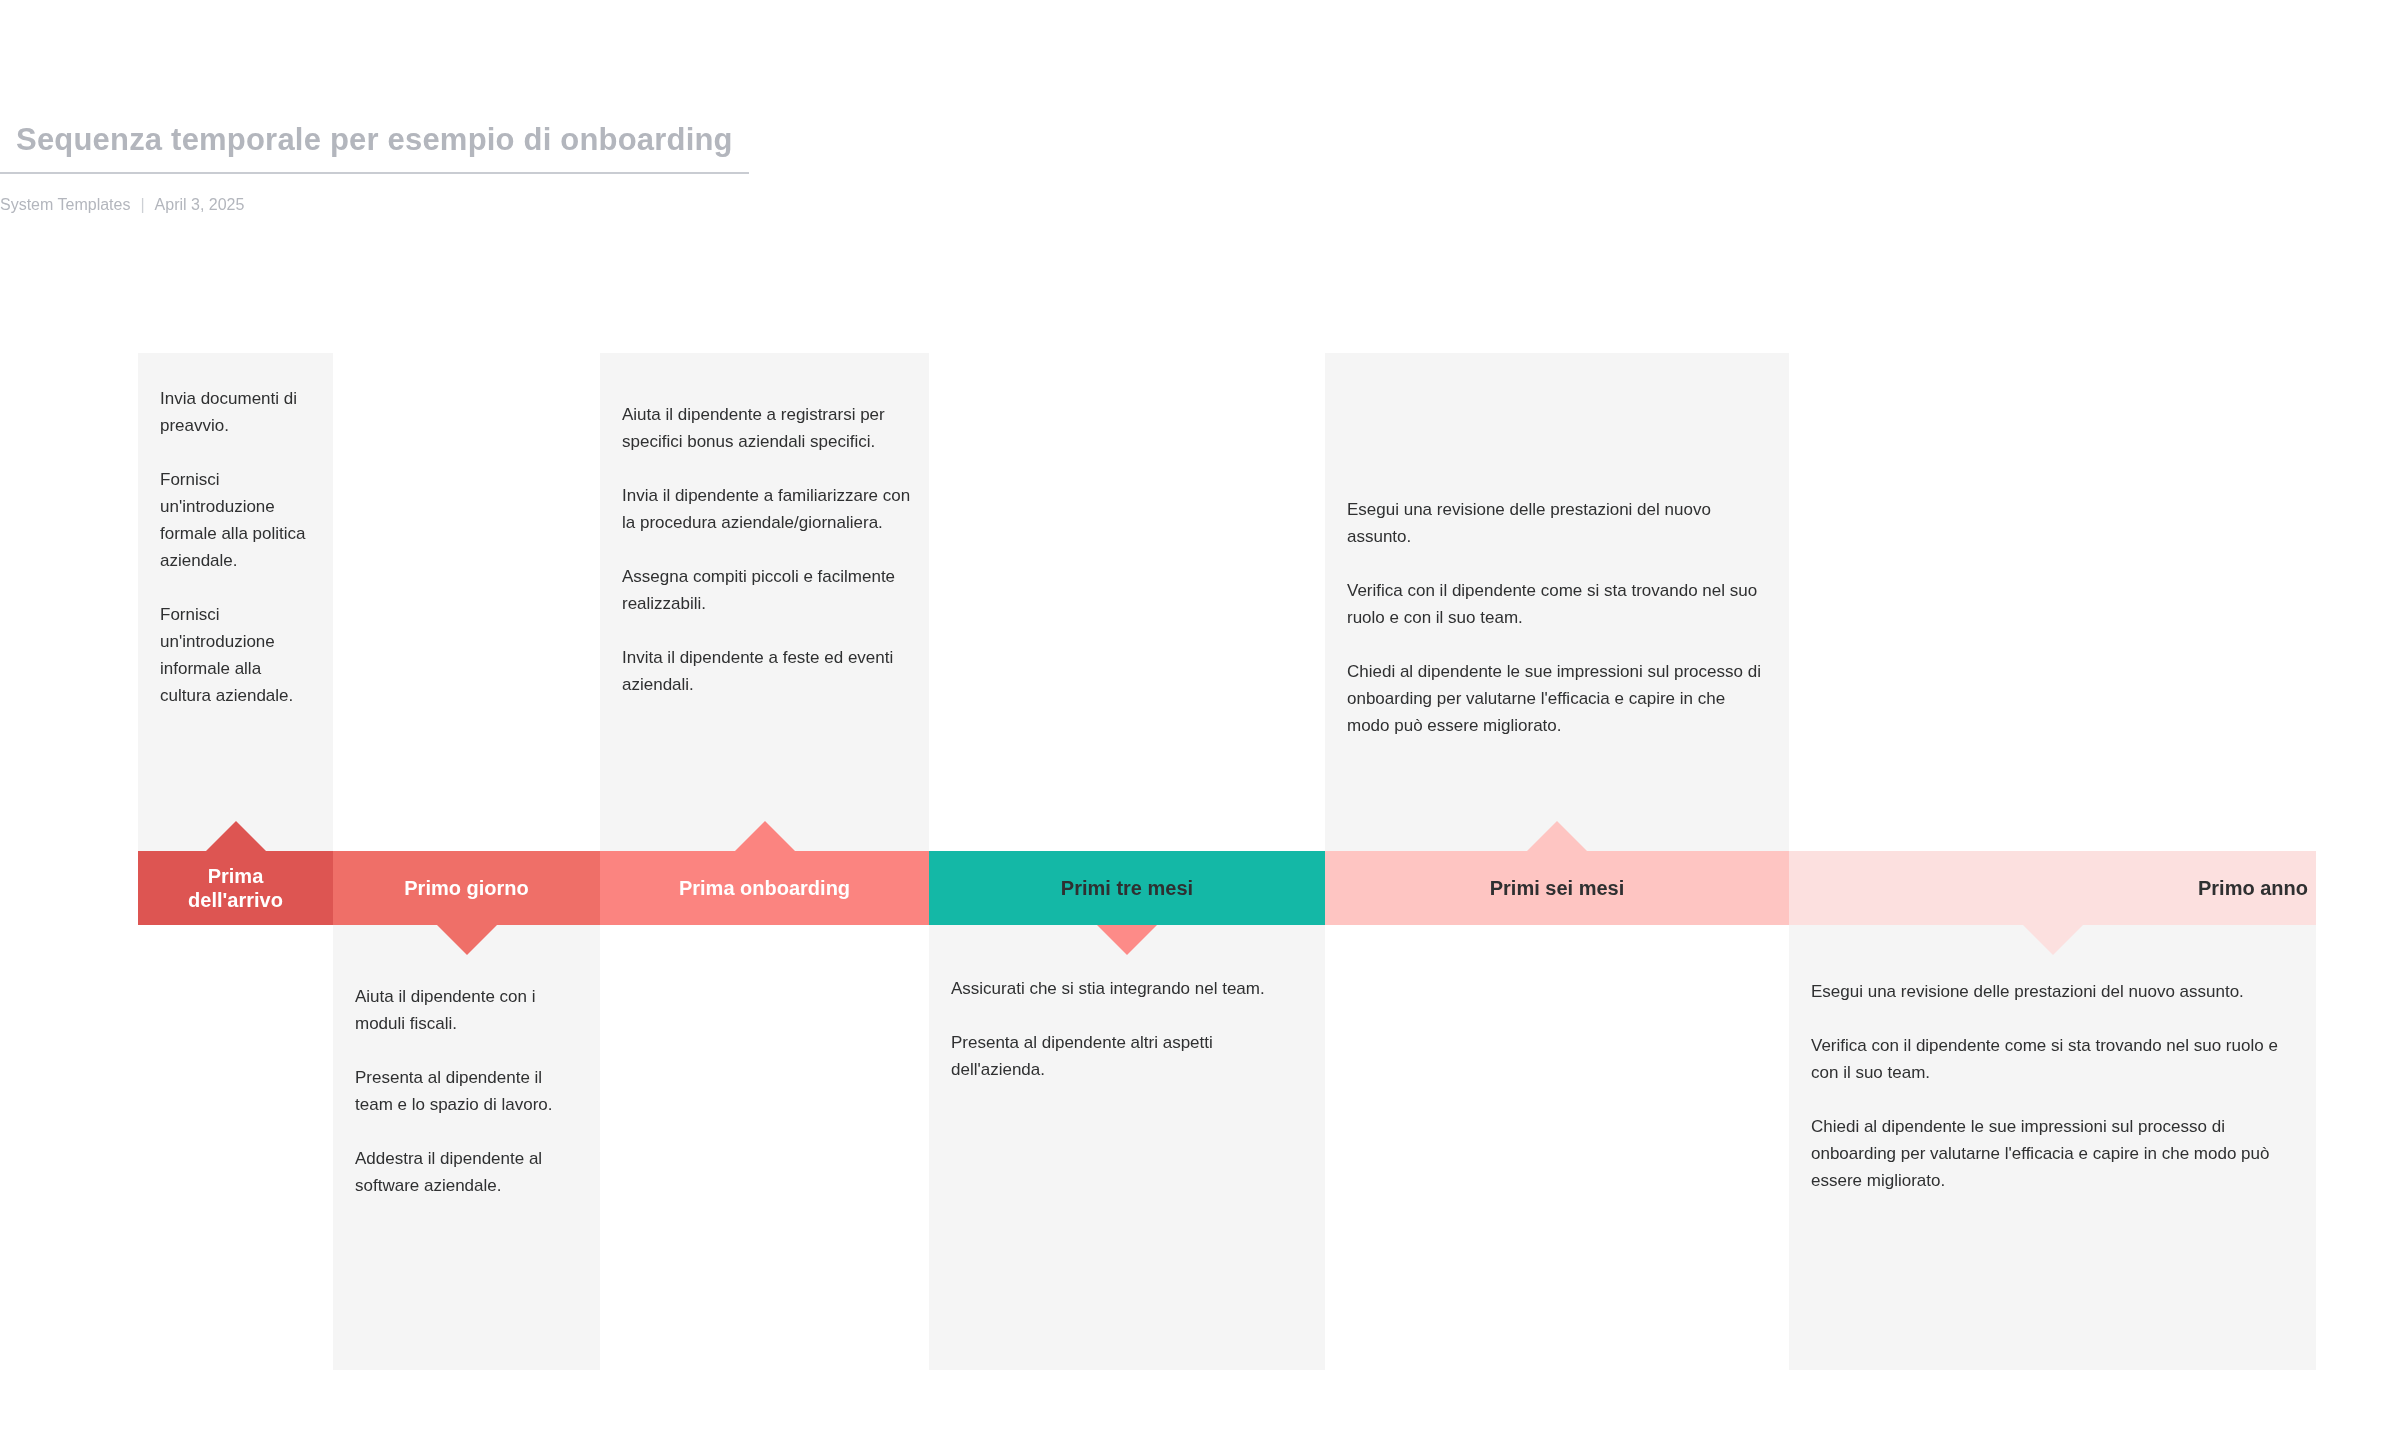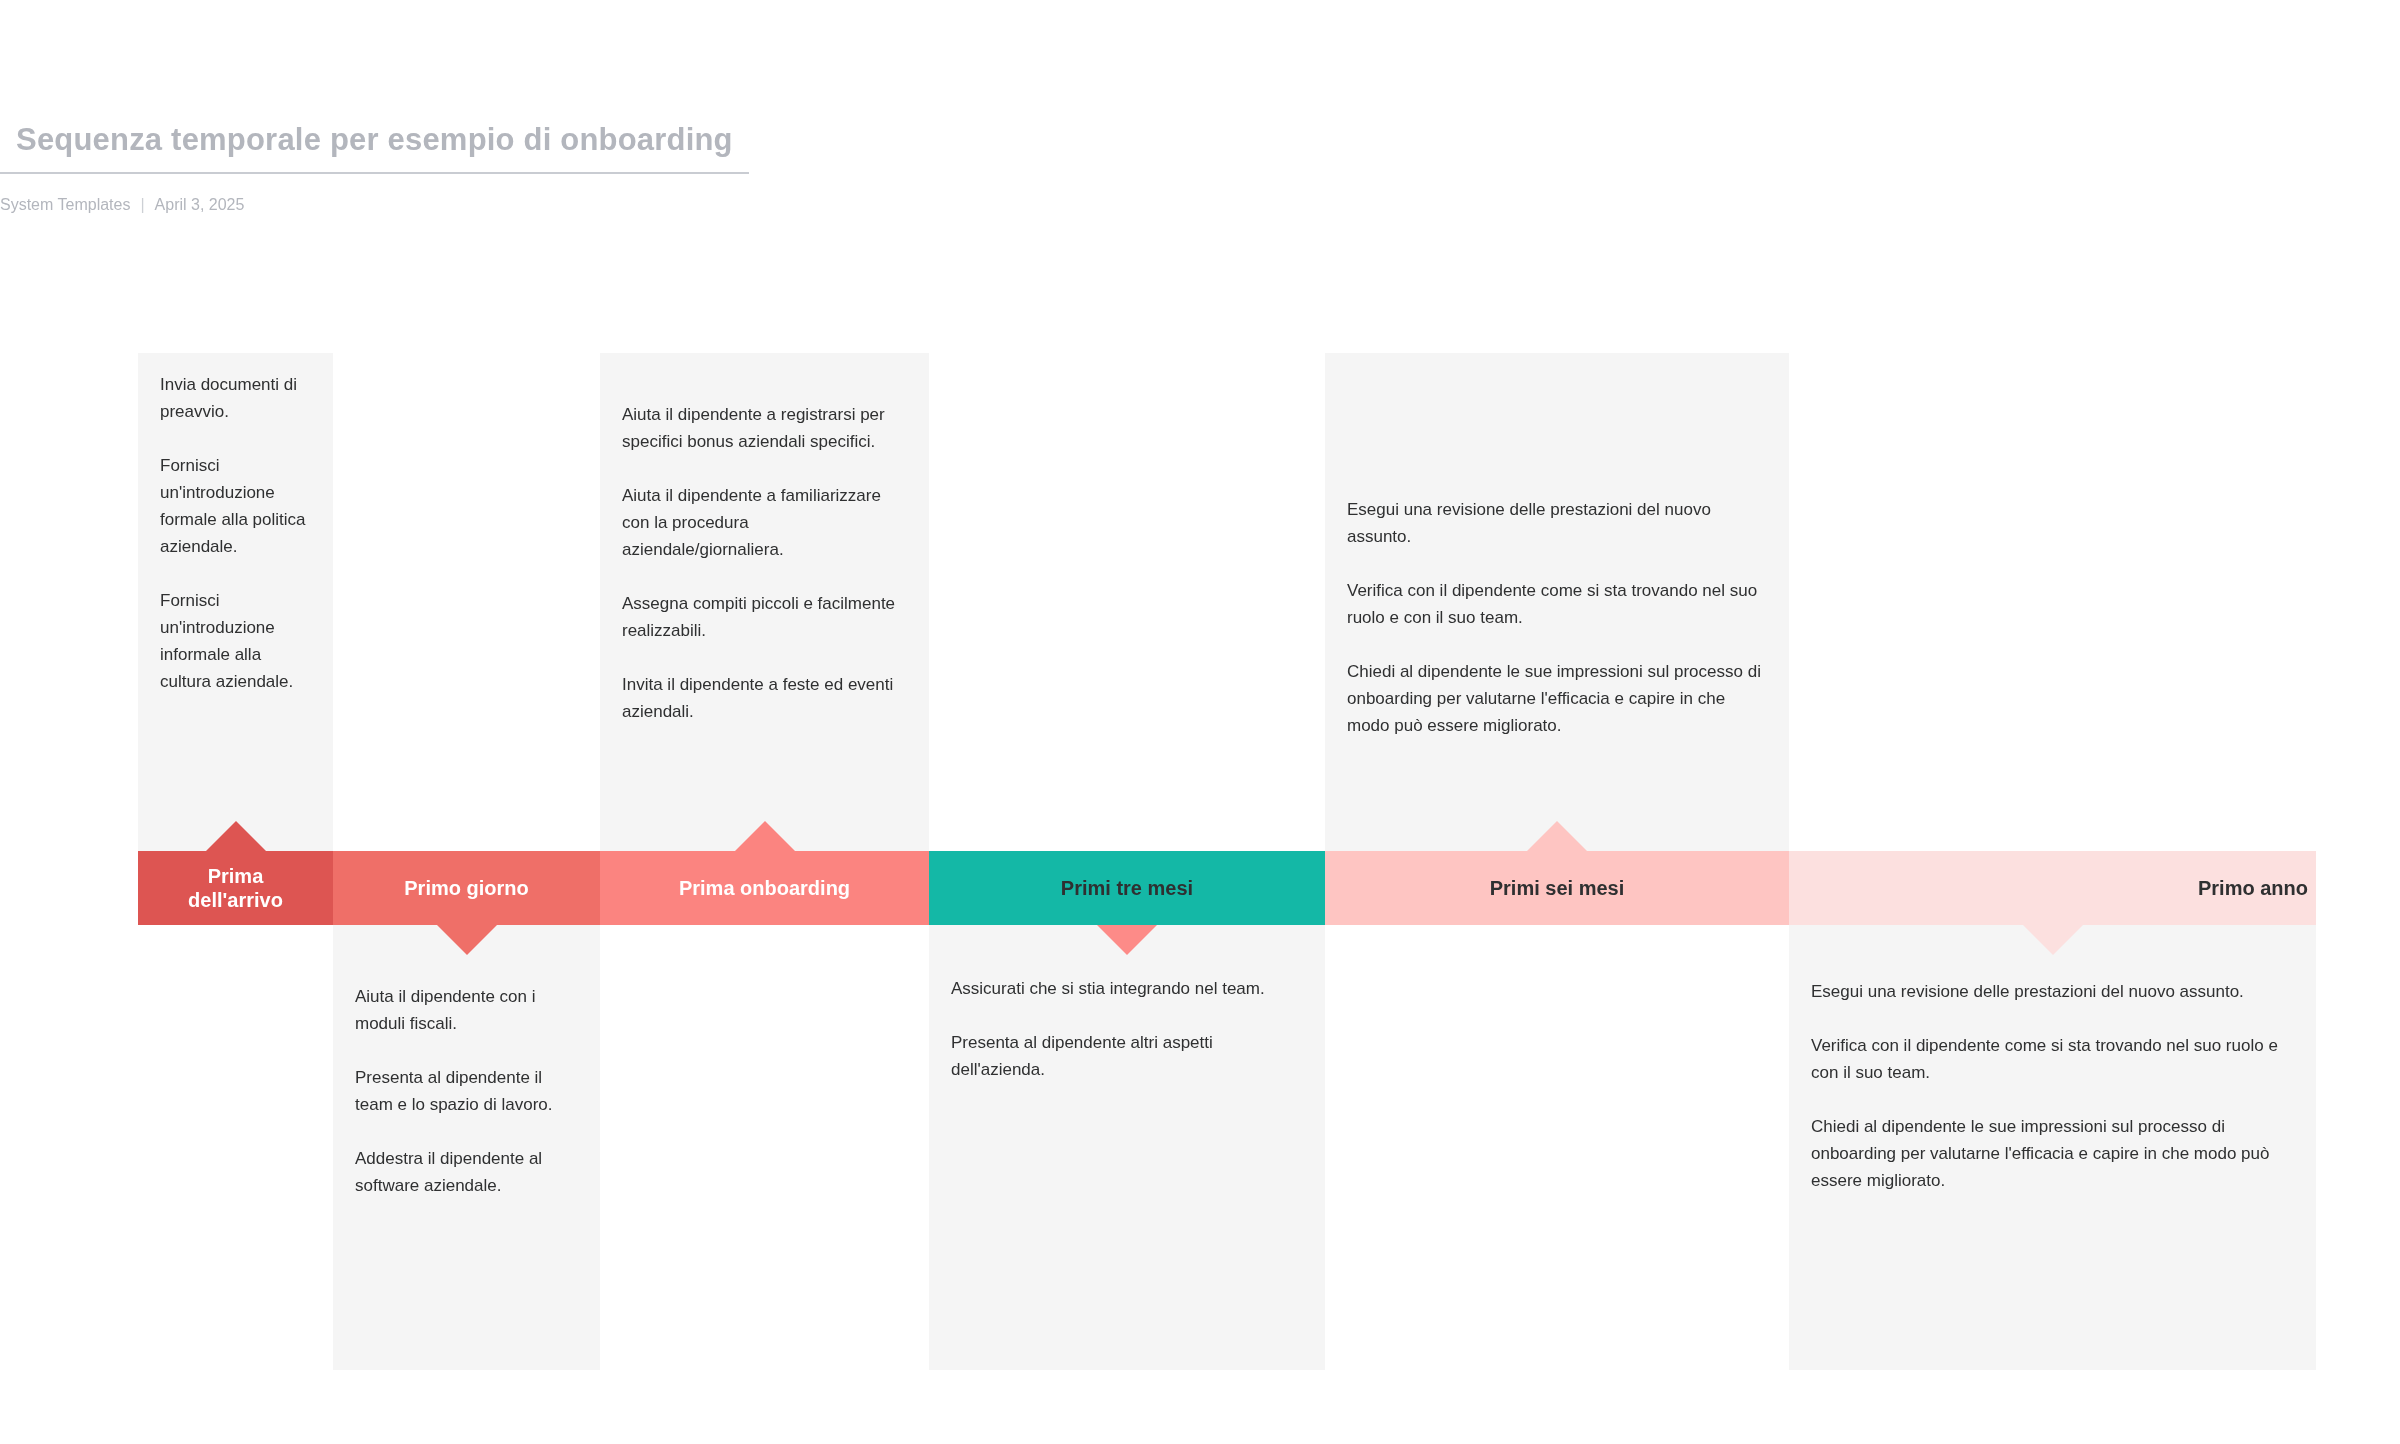--- a/index.html
+++ b/index.html
@@ -125,39 +125,39 @@
   <div class="header">
     <div class="title">Sequenza temporale per esempio di onboarding</div>
     <div class="subtitle">
       <span>System Templates</span><span class="sep">|</span><span>April 3, 2025</span>
     </div>
   </div>
 
   <div id="columns-layer">
       <div class="col top" style="left: 138px; width: 195px; top: 353px; height: 498px;">
         <div class="col-bg" style="background: rgb(245, 245, 245);"></div>
-        <div class="col-text" style="top: 18px;">
+        <div class="col-text" style="top: 32px;">
           <p>Invia documenti di preavvio.</p>
           <p>Fornisci un'introduzione formale alla politica aziendale.</p>
           <p>Fornisci un'introduzione informale alla cultura aziendale.</p>
         </div>
       </div>
       <div class="col bottom" style="left: 333px; width: 267px; top: 925px; height: 445px;">
         <div class="col-bg" style="background: rgb(245, 245, 245);"></div>
         <div class="col-text" style="top: 58px;">
           <p>Aiuta il dipendente con i moduli fiscali.</p>
           <p>Presenta al dipendente il team e lo spazio di lavoro.</p>
           <p>Addestra il dipendente al software aziendale.</p>
         </div>
       </div>
       <div class="col top" style="left: 600px; width: 329px; top: 353px; height: 498px;">
         <div class="col-bg" style="background: rgb(245, 245, 245);"></div>
         <div class="col-text" style="top: 48px;">
           <p>Aiuta il dipendente a registrarsi per specifici bonus aziendali specifici.</p>
-          <p>Aiuta il dipendente a familiarizzare con la procedura aziendale/giornaliera.</p>
+          <p>Invia il dipendente a familiarizzare con la procedura aziendale/giornaliera.</p>
           <p>Assegna compiti piccoli e facilmente realizzabili.</p>
           <p>Invita il dipendente a feste ed eventi aziendali.</p>
         </div>
       </div>
       <div class="col bottom" style="left: 929px; width: 396px; top: 925px; height: 445px;">
         <div class="col-bg" style="background: rgb(245, 245, 245);"></div>
         <div class="col-text" style="top: 50px;">
           <p>Assicurati che si stia integrando nel team.</p>
           <p>Presenta al dipendente altri aspetti dell'azienda.</p>
         </div>

